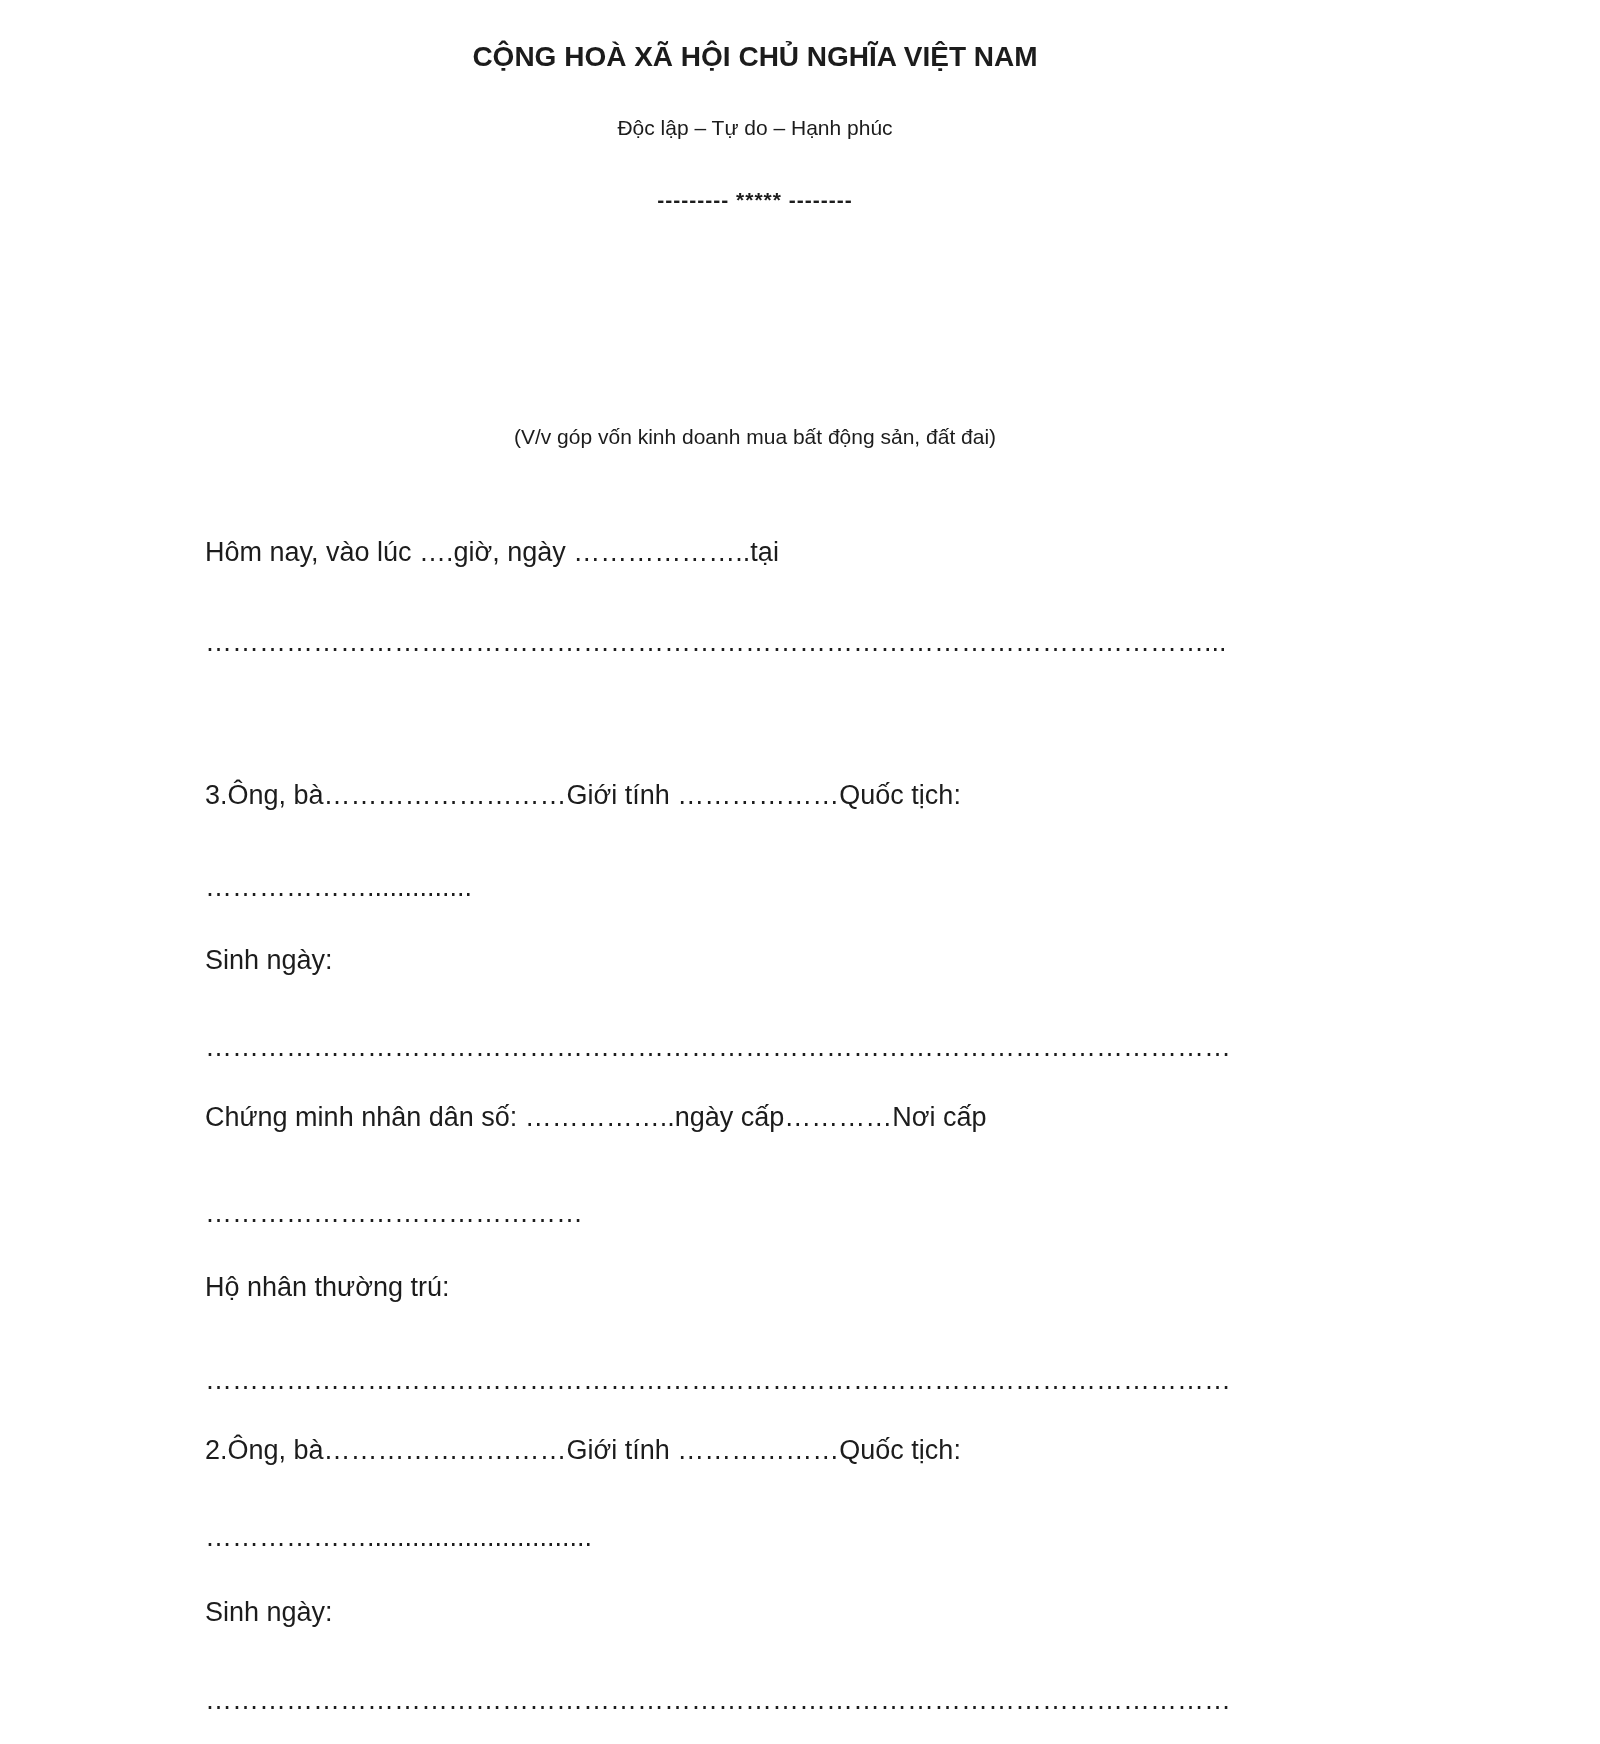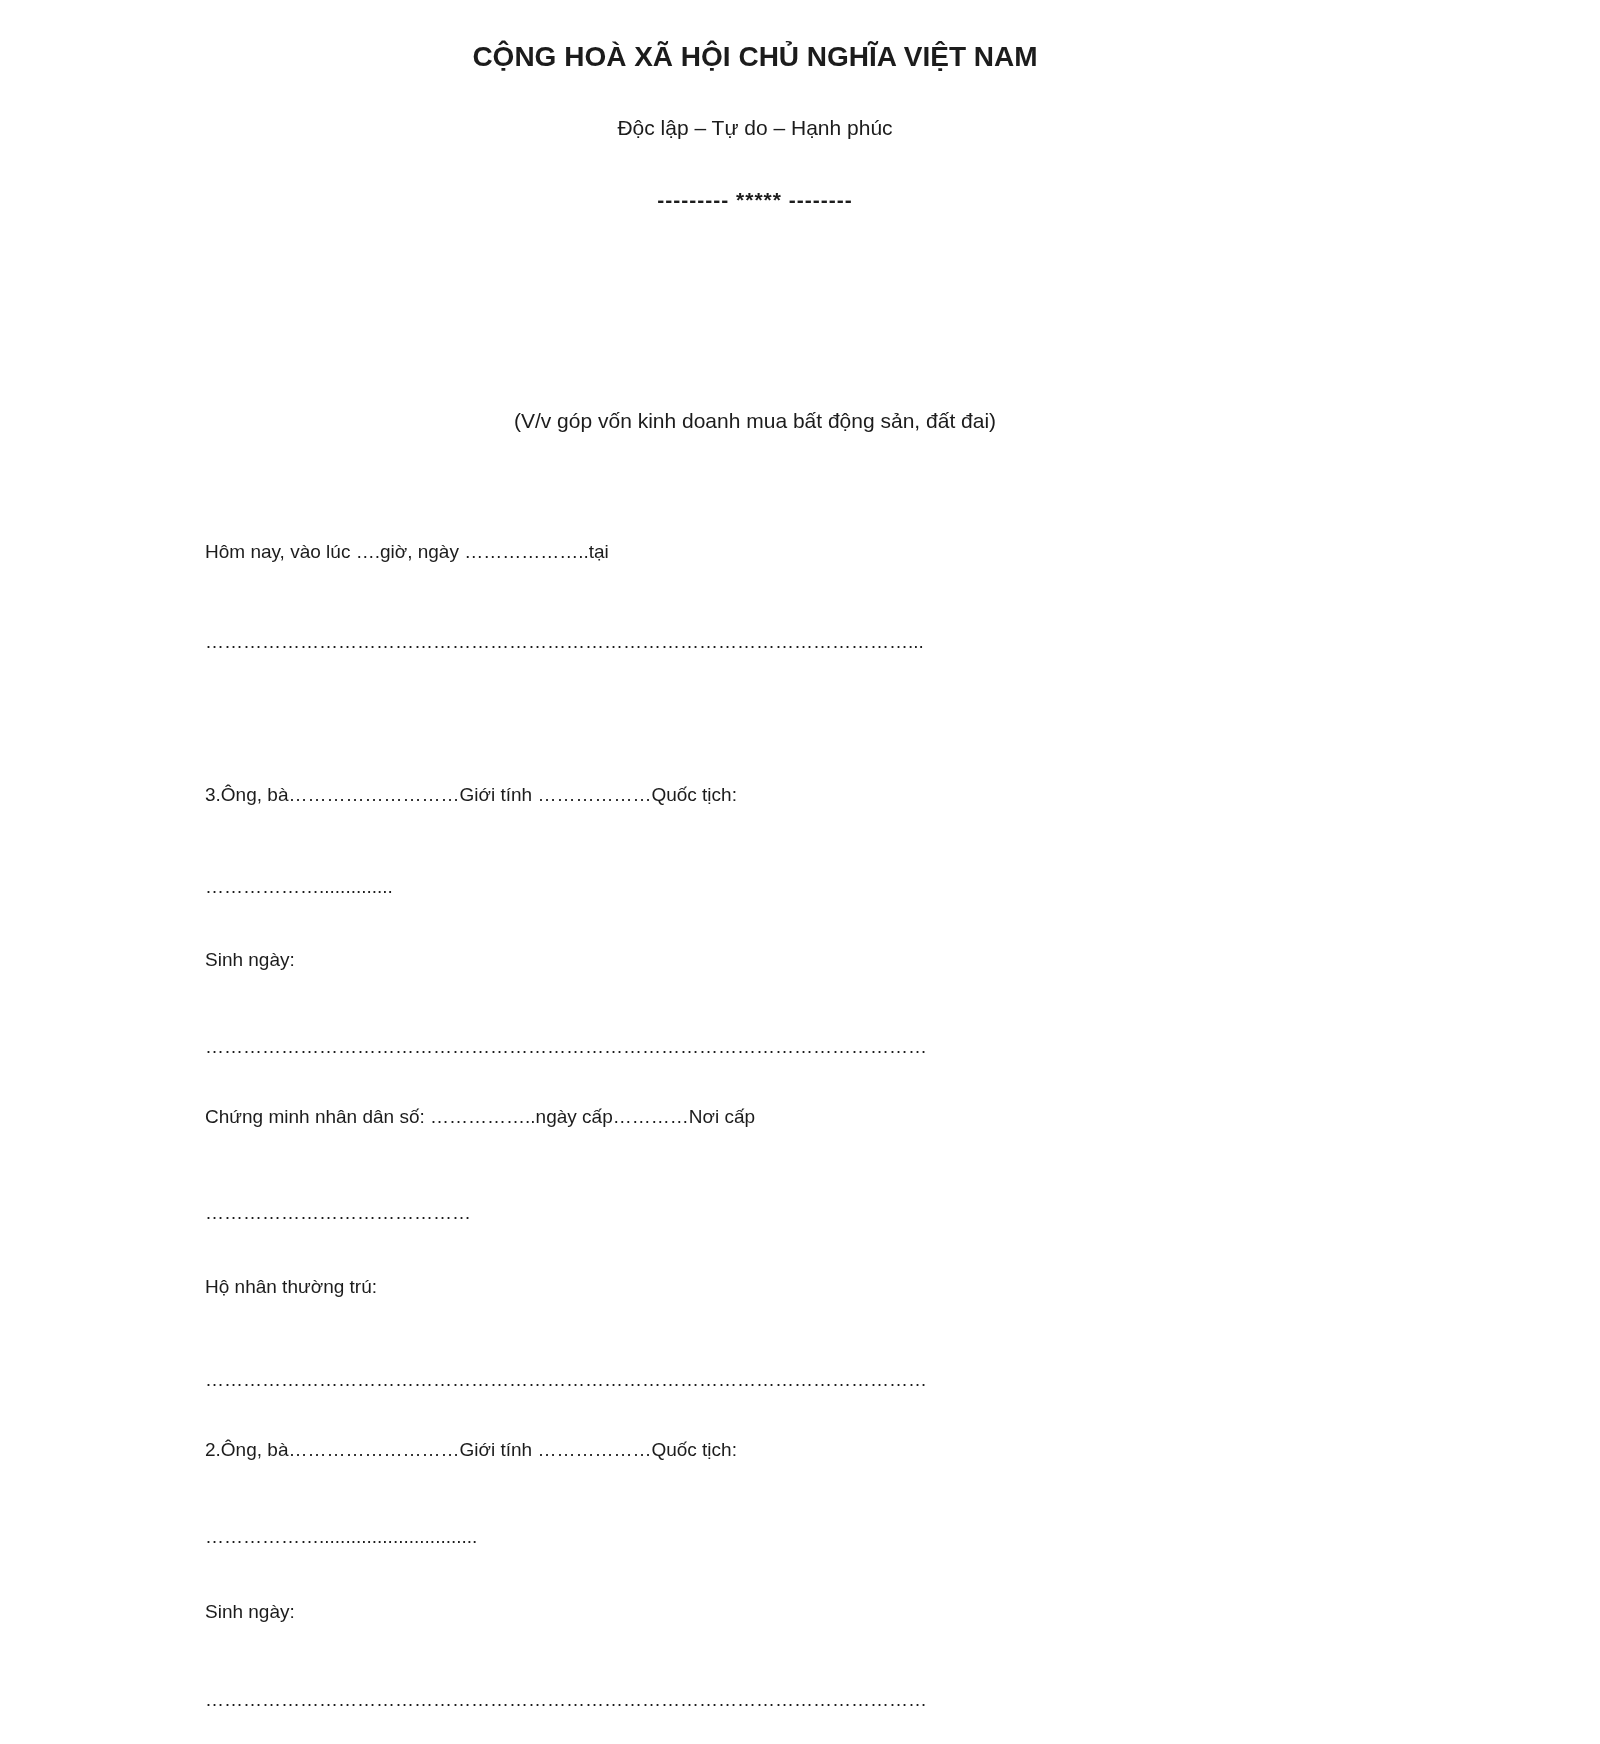--- a/index.html
+++ b/index.html
@@ -22,40 +22,40 @@
     line-height: 34px;
     white-space: nowrap;
   }
   .center-line {
     left: 170px;
     width: 1100px;
     text-align: center;
   }
   .body-line {
     left: 170px;
-    font-size: 19px;
+    font-size: 27px;
   }
   .fs27 { font-size: 21px; }
   .fs28 { font-size: 28px; }
   .bold { font-weight: 700; }
   .sep { letter-spacing: 1px; }
 </style>
 </head>
 <body>
 
 <div class="page">
 
   <div class="abs center-line fs28 bold" style="top:40px">CỘNG HOÀ XÃ HỘI CHỦ NGHĨA VIỆT NAM</div>
 
   <div class="abs center-line fs27" style="top:111px">Độc lập – Tự do – Hạnh phúc</div>
 
   <div class="abs center-line fs27 bold sep" style="top:183px">--------- ***** --------</div>
 
 
-  <div class="abs center-line fs27" style="top:404px">(V/v góp vốn kinh doanh mua bất động sản, đất đai)</div>
+  <div class="abs center-line fs27" style="top:420px">(V/v góp vốn kinh doanh mua bất động sản, đất đai)</div>
 
   <div class="abs body-line" style="top:535px">Hôm nay, vào lúc ….giờ, ngày ………………..tại</div>
 
   <div class="abs body-line" style="top:625px">…………………………………………………………………………………………………...</div>
 
 
   <div class="abs body-line" style="top:778px">3.Ông, bà………………………Giới tính ………………Quốc tịch:</div>
 
   <div class="abs body-line" style="top:870px">………………..............</div>
 

